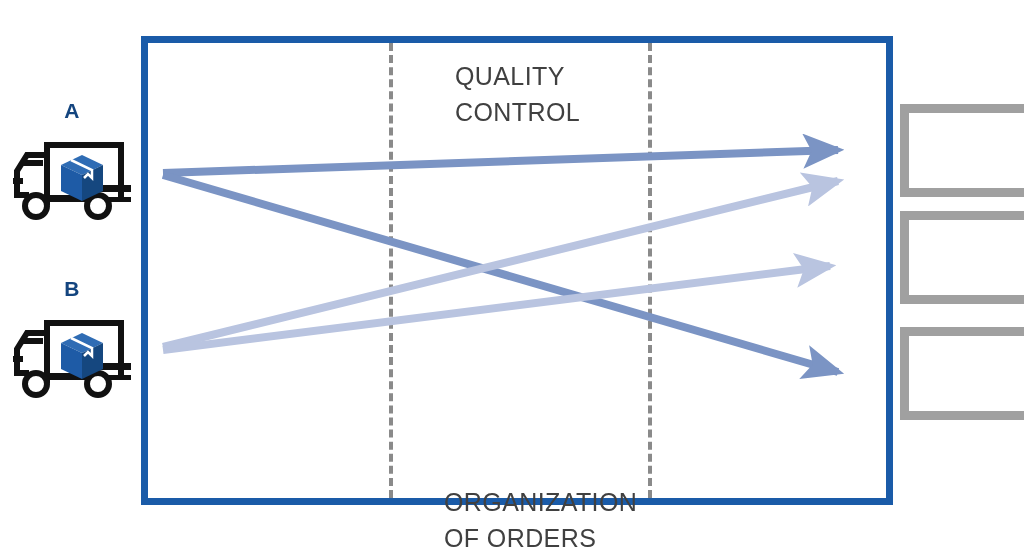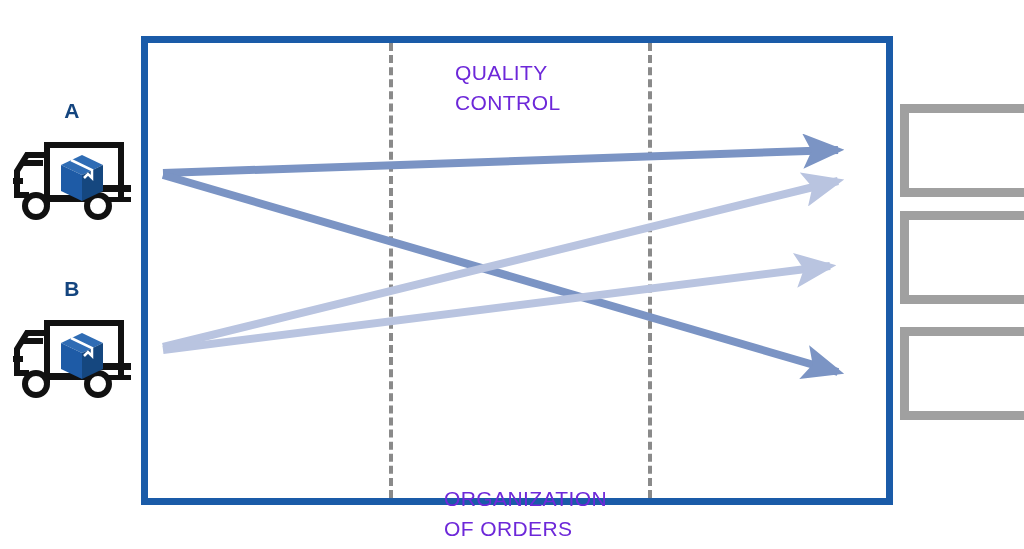--- a/index.html
+++ b/index.html
@@ -60,22 +60,22 @@
     width: 0;
     height: 455px;
     border-left: 4px dashed #8a8a8a;
   }
   .dashed-line.d1 { left: 389px; }
   .dashed-line.d2 { left: 648px; }
 
   
   .box-label {
     position: absolute;
-    color: #6d28d9;
-    font-size: 21px;
+    color: #404040;
+    font-size: 25px;
     letter-spacing: 0.4px;
     line-height: 1.45;
     white-space: pre-line;
   }
   .box-label.quality { left: 455px; top: 58px; }
   .box-label.organization { left: 444px; top: 436px; margin-top: 48px; }
 
   
   .arrow-layer {
     position: absolute;

